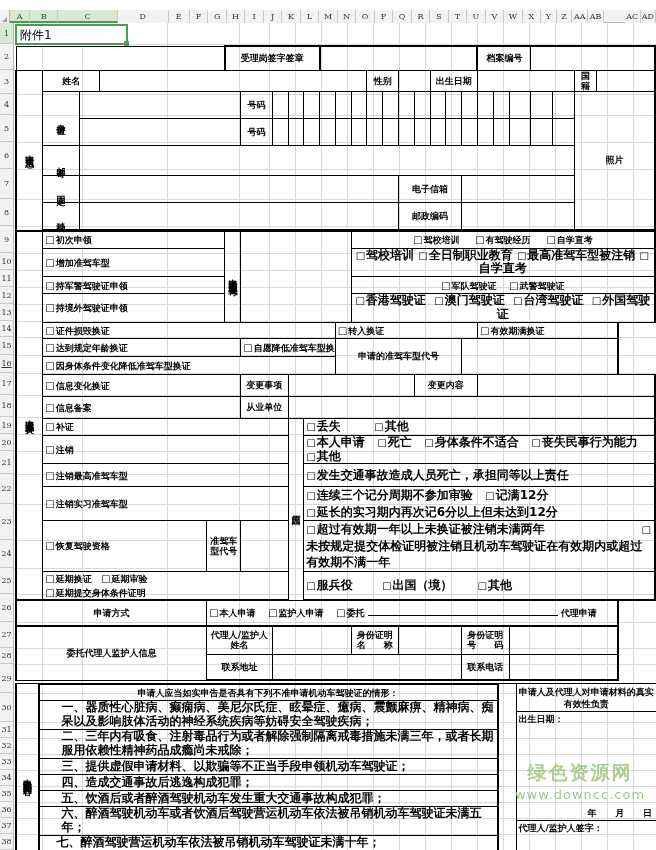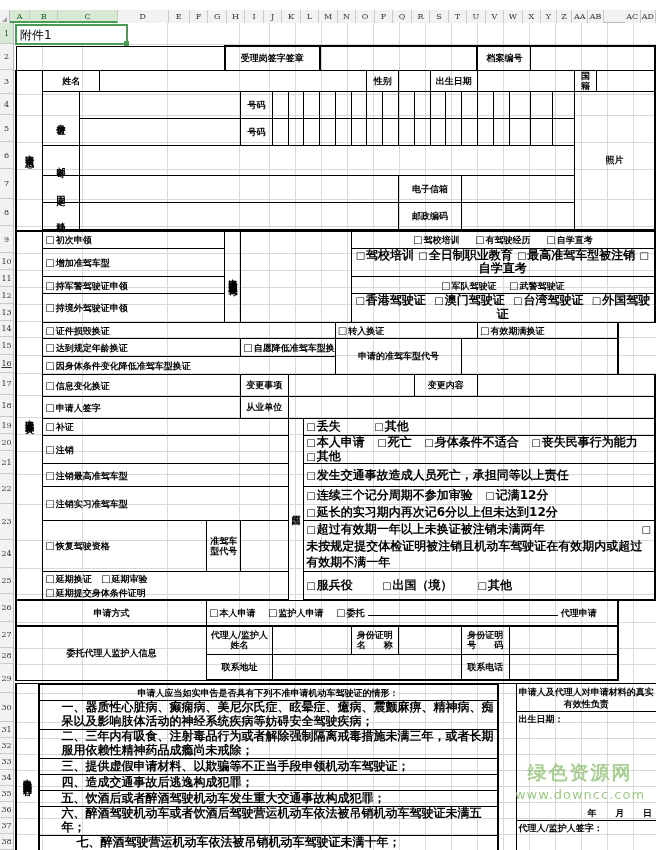--- a/index.html
+++ b/index.html
@@ -427,21 +427,21 @@
 
     <tr style="height:22px">
       <td colspan="6" class="lft"><span class="cb">信息变化换证</span></td>
       <td colspan="3" class="ctr">变更事项</td>
       <td colspan="8"></td>
       <td colspan="4" class="ctr">变更内容</td>
       <td colspan="8" class="thickr"></td>
     </tr>
 
     <tr style="height:22px">
-      <td colspan="6" class="lft"><span class="cb">申请人签字</span></td>
+      <td colspan="6" class="lft"><span class="cb">信息备案</span></td>
       <td colspan="3" class="ctr">从业单位</td>
       <td colspan="20" class="thickr"></td>
     </tr>
 
     <tr style="height:17px">
       <td colspan="9" class="lft"><span class="cb">补证</span></td>
       <td rowspan="6" class="ctr">
         <div class="vwrap">
               <span class="vert">原因</span>
             </div>
@@ -564,21 +564,21 @@
           <tr style="height:16px">
                   <td class="sm" style="padding-left:22px">四、造成交通事故后逃逸构成犯罪；</td>
                 </tr>
           <tr style="height:16px">
                   <td class="sm" style="padding-left:22px">五、饮酒后或者醉酒驾驶机动车发生重大交通事故构成犯罪；</td>
                 </tr>
           <tr style="height:16px">
                   <td class="sm" style="padding-left:22px">六、醉酒驾驶机动车或者饮酒后驾驶营运机动车依法被吊销机动车驾驶证未满五年；</td>
                 </tr>
           <tr style="height:16px">
-                  <td class="sm" style="padding-left:37px">七、醉酒驾驶营运机动车依法被吊销机动车驾驶证未满十年；</td>
+                  <td class="sm" style="padding-left:17px">七、醉酒驾驶营运机动车依法被吊销机动车驾驶证未满十年；</td>
                 </tr>
           <tr style="height:16px">
                   <td class="sm" style="padding-left:22px;border-bottom:none">八、因其他情形依法被吊销机动车驾驶证未满二年</td>
                 </tr>
         </tbody>
             </table>
       </td>
       <td rowspan="3" class="noborder"></td>
       <td class="ctr thickr" style="height:26px;line-height:1.35">申请人及代理人对申请材料的真实有效性负责</td>
     </tr>

